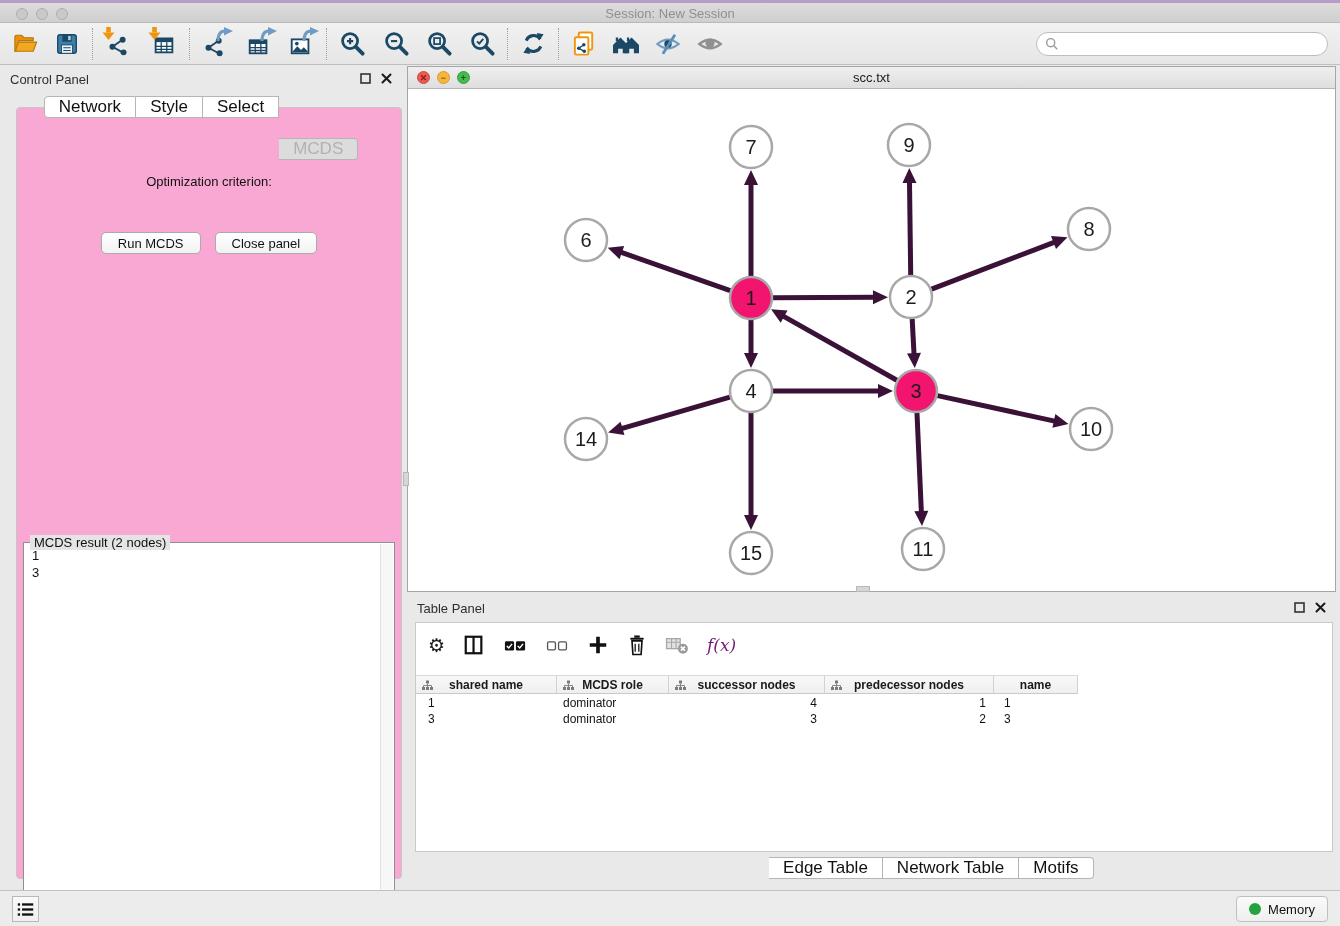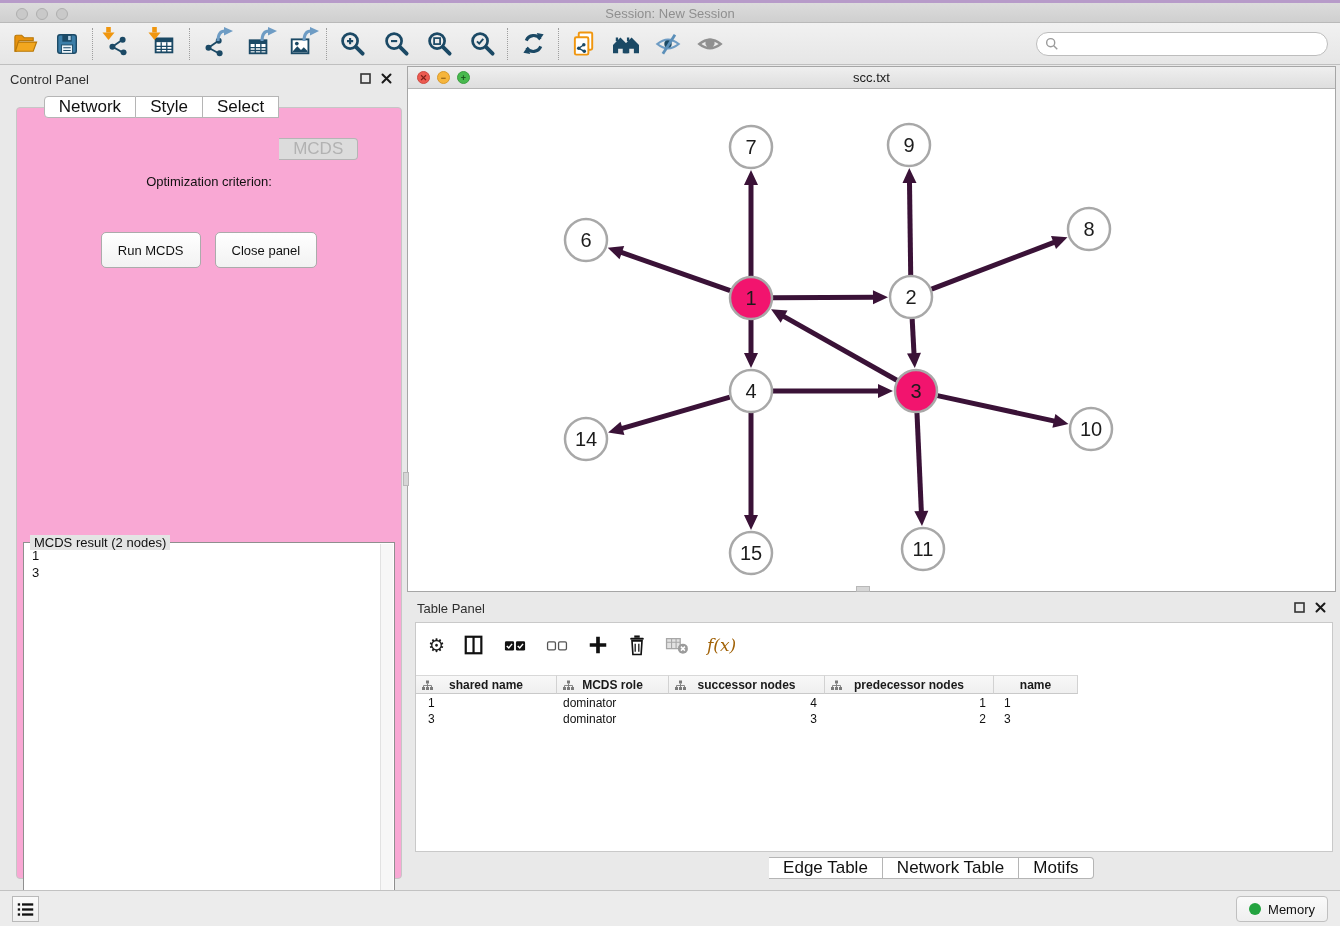--- a/index.html
+++ b/index.html
@@ -32,21 +32,21 @@
   .tabbtn:first-child { border-left:1px solid #B5B5B5; border-radius:4px 0 0 4px; }
   .tabbtn:last-child { border-radius:0 4px 4px 0; }
   .tabbtn.sel { background:#DCDCDC; color:#B2B2B2;margin-top:42px; }
   .cp-body { position:absolute; left:16px; top:41px; width:386px; height:772px; background:#f9a8d4; border:1px solid #C6C6C6; border-radius:4px; }
   .opt-label { position:absolute; left:0; right:0; top:66px; text-align:center; font-size:13px; color:#111; }
   .combo { position:absolute; left:37px; top:91px; width:310px; height:23px; background:#FFFFFF; border:1px solid #ACACAC; border-radius:4px; display:flex; align-items:center; padding:0 24px 0 10px; font-size:13px; color:#111; }
   .combo .chevs { position:absolute; right:9px; top:4px; display:flex; flex-direction:column; gap:2px; }
   .chev-up { width:0;height:0;border-left:4px solid transparent;border-right:4px solid transparent;border-bottom:5px solid #333; }
   .chev-dn { width:0;height:0;border-left:4px solid transparent;border-right:4px solid transparent;border-top:5px solid #333; }
   .cp-btnrow { position:absolute; left:0; right:0; top:124px; display:flex; justify-content:center; gap:14px; }
-  .pushbtn { height:36px; padding:0 16px; background:linear-gradient(#FFFFFF,#F2F2F2); border:1px solid #ABABAB; border-radius:5px; font-size:13px; color:#111; display:flex; align-items:center; }
+  .pushbtn { height:22px; padding:0 16px; background:linear-gradient(#FFFFFF,#F2F2F2); border:1px solid #ABABAB; border-radius:5px; font-size:13px; color:#111; display:flex; align-items:center; }
   .result-box { position:absolute; left:6px; top:434px; width:372px; height:370px; border:1px solid #8F8F8F; background:#FFFFFF; }
   .result-legend { position:absolute; left:6px; top:-8px; background:#E4E4E4; padding:0 4px; font-size:13px; color:#111; }
   .result-text { position:absolute; left:2px; top:4px; right:16px; bottom:2px; font-size:13px; color:#111; line-height:17px; padding-left:6px; white-space:pre-line; }
   .result-scroll { position:absolute; right:1px; top:1px; width:13px; bottom:1px; background:#F7F7F7; border-left:1px solid #E2E2E2; }
 
   
   .net-window { position:absolute; left:407px; top:66px; width:929px; height:526px; background:#FFFFFF; border:1px solid #A6A6A6; }
   .net-titlebar { position:absolute; left:0; top:0; width:100%; height:22px; background:linear-gradient(#EFEFEF,#DEDEDE); border-bottom:1px solid #B5B5B5; }
   .tl { position:absolute; top:4px; width:13px; height:13px; border-radius:50%; font-size:9px; font-weight:bold; display:flex; align-items:center; justify-content:center; }
   .tl.red { left:9px; background:#EC5A50; border:1px solid #CE4A42; color:#7C1F18; }
@@ -54,21 +54,21 @@
   .tl.grn { left:49px; background:#48B94E; border:1px solid #3B9E41; color:#1C5B20; }
   .net-title { position:absolute; left:0; right:0; top:3px; text-align:center; font-size:13px; color:#1A1A1A; }
   .net-canvas { position:absolute; left:0; top:22px; width:927px; height:502px; background:#FFFFFF; }
   .splitter-v { position:absolute; left:403px; top:472px; width:6px; height:14px; background:#D6D6D6; border:1px solid #B8B8B8; }
   .splitter-h { position:absolute; left:856px; top:586px; width:14px; height:6px; background:#D6D6D6; border:1px solid #B8B8B8; }
 
   
   .table-panel { position:absolute; left:407px; top:595px; width:933px; height:295px; background:#E9E9E9; }
   .table-card { position:absolute; left:8px; top:27px; width:918px; height:230px; background:#FFFFFF; border:1px solid #C9C9C9; }
   .tbl-toolbar { position:absolute; left:0; top:0; width:100%; height:44px; display:flex; align-items:center; padding-left:12px; gap:18px; }
-  .fx { font-family:"DejaVu Serif", serif; font-style:italic; font-size:17px; color:#a16207; }
+  .fx { font-family:"DejaVu Serif", serif; font-style:italic; font-size:17px; color:#701a75; }
   .tbl-headrow { position:absolute; left:0; top:52px; height:19px; display:flex; }
   .hcell { position:relative; height:19px; background:linear-gradient(#F8F8F8,#EFEFEF); border-right:1px solid #D2D2D2; border-top:1px solid #D8D8D8; border-bottom:1px solid #C9C9C9; font-size:12px; color:#1A1A1A; display:flex; align-items:center; justify-content:center;font-weight:bold; }
   .hcell svg { position:absolute; left:6px; top:4px; }
   .tbl-rows { position:absolute; left:0; top:72px; }
   .trow { display:flex; height:16px; }
   .tcell { font-size:12px; color:#111; height:16px; line-height:16px; overflow:hidden; }
   .w0{width:141px}.w1{width:112px}.w2{width:156px}.w3{width:169px}.w4{width:84px}
   .bot-tabs { position:absolute; left:0; right:0; top:262px; display:flex; justify-content:center; }
 
   

